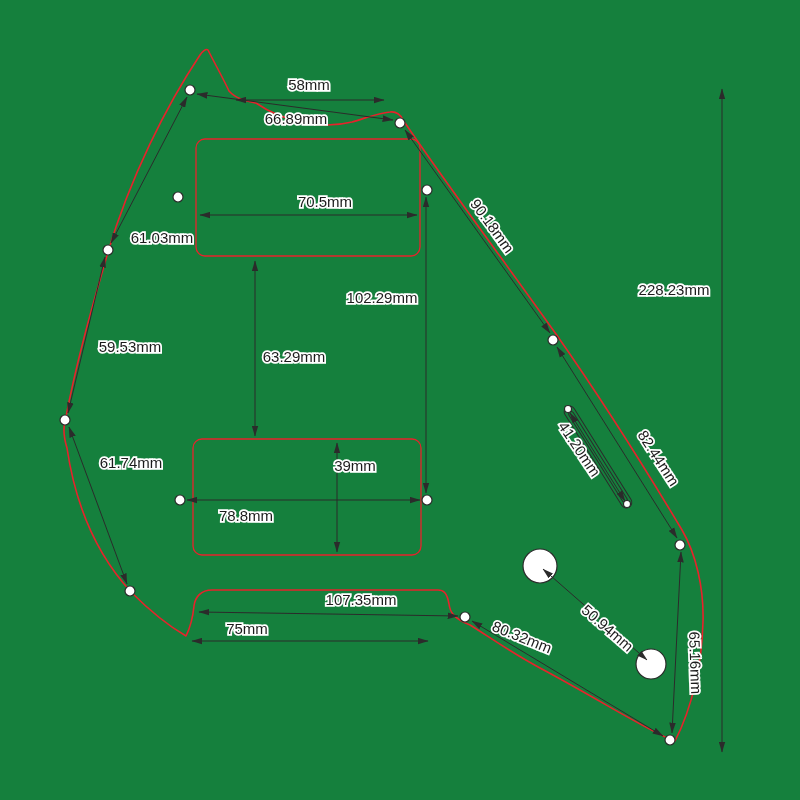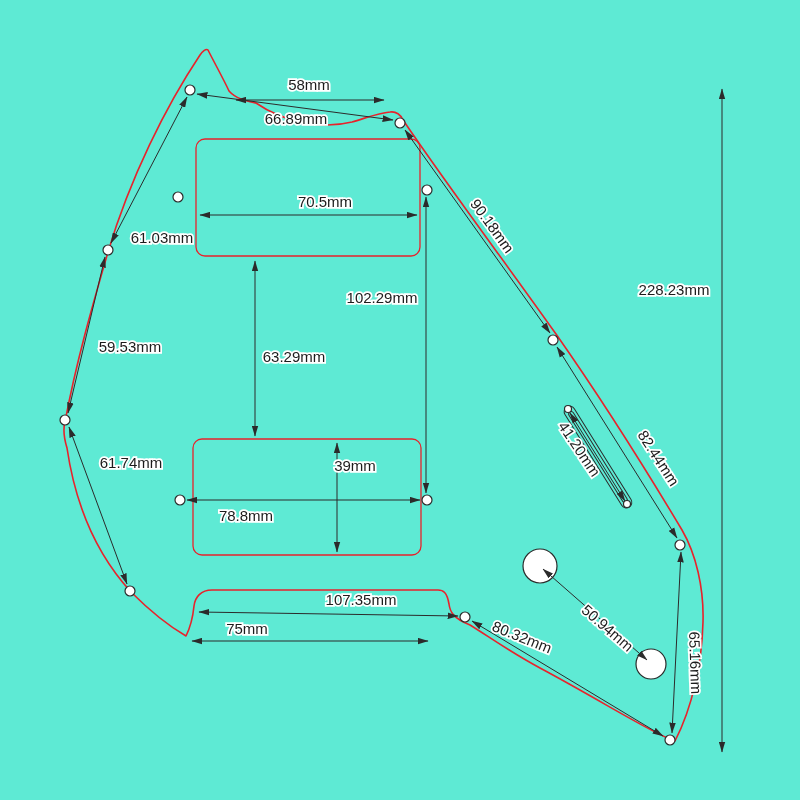--- a/index.html
+++ b/index.html
@@ -1,16 +1,16 @@
 <!DOCTYPE html>
 <html><head>
 <meta charset="utf-8">
 <style>
   html,body{margin:0;padding:0;background:#ffffff;}
-  .stage{position:relative;width:800px;height:800px;background:#5eead4;overflow:hidden;}
+  .stage{position:relative;width:800px;height:800px;background:#15803d;overflow:hidden;}
   svg{display:block;}
   .outline{fill:none;stroke:#e8222b;stroke-width:1.6;stroke-linejoin:round;}
   .cutout{fill:none;stroke:#e8222b;stroke-width:1.3;}
   .dim{stroke:#2b2b2b;stroke-width:1;fill:none;marker-start:url(#as);marker-end:url(#ae);}
   .hole{fill:#ffffff;stroke:#2b2b2b;stroke-width:1.2;}
   .ctrl{fill:#ffffff;stroke:#2b2b2b;stroke-width:1.2;}
   .slot{fill:none;stroke:#2b2b2b;stroke-width:1;}
   .lbl{font-family:"Liberation Sans",sans-serif;font-size:15px;fill:#1c1c1c;
        paint-order:stroke;stroke:#ffffff;stroke-width:3.5px;text-anchor:middle;}
 </style>

